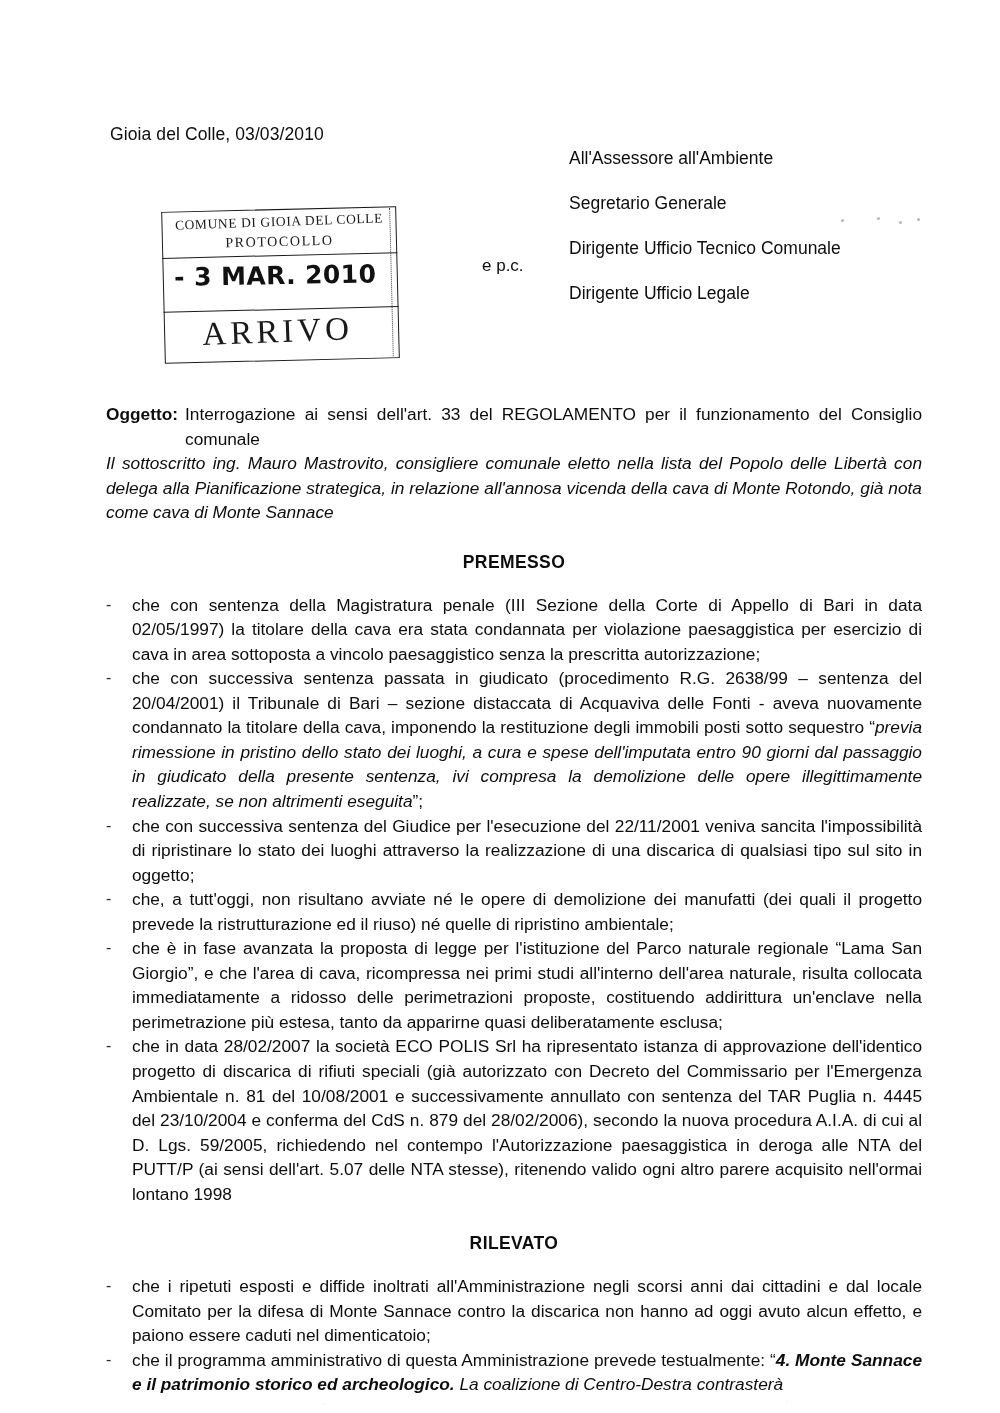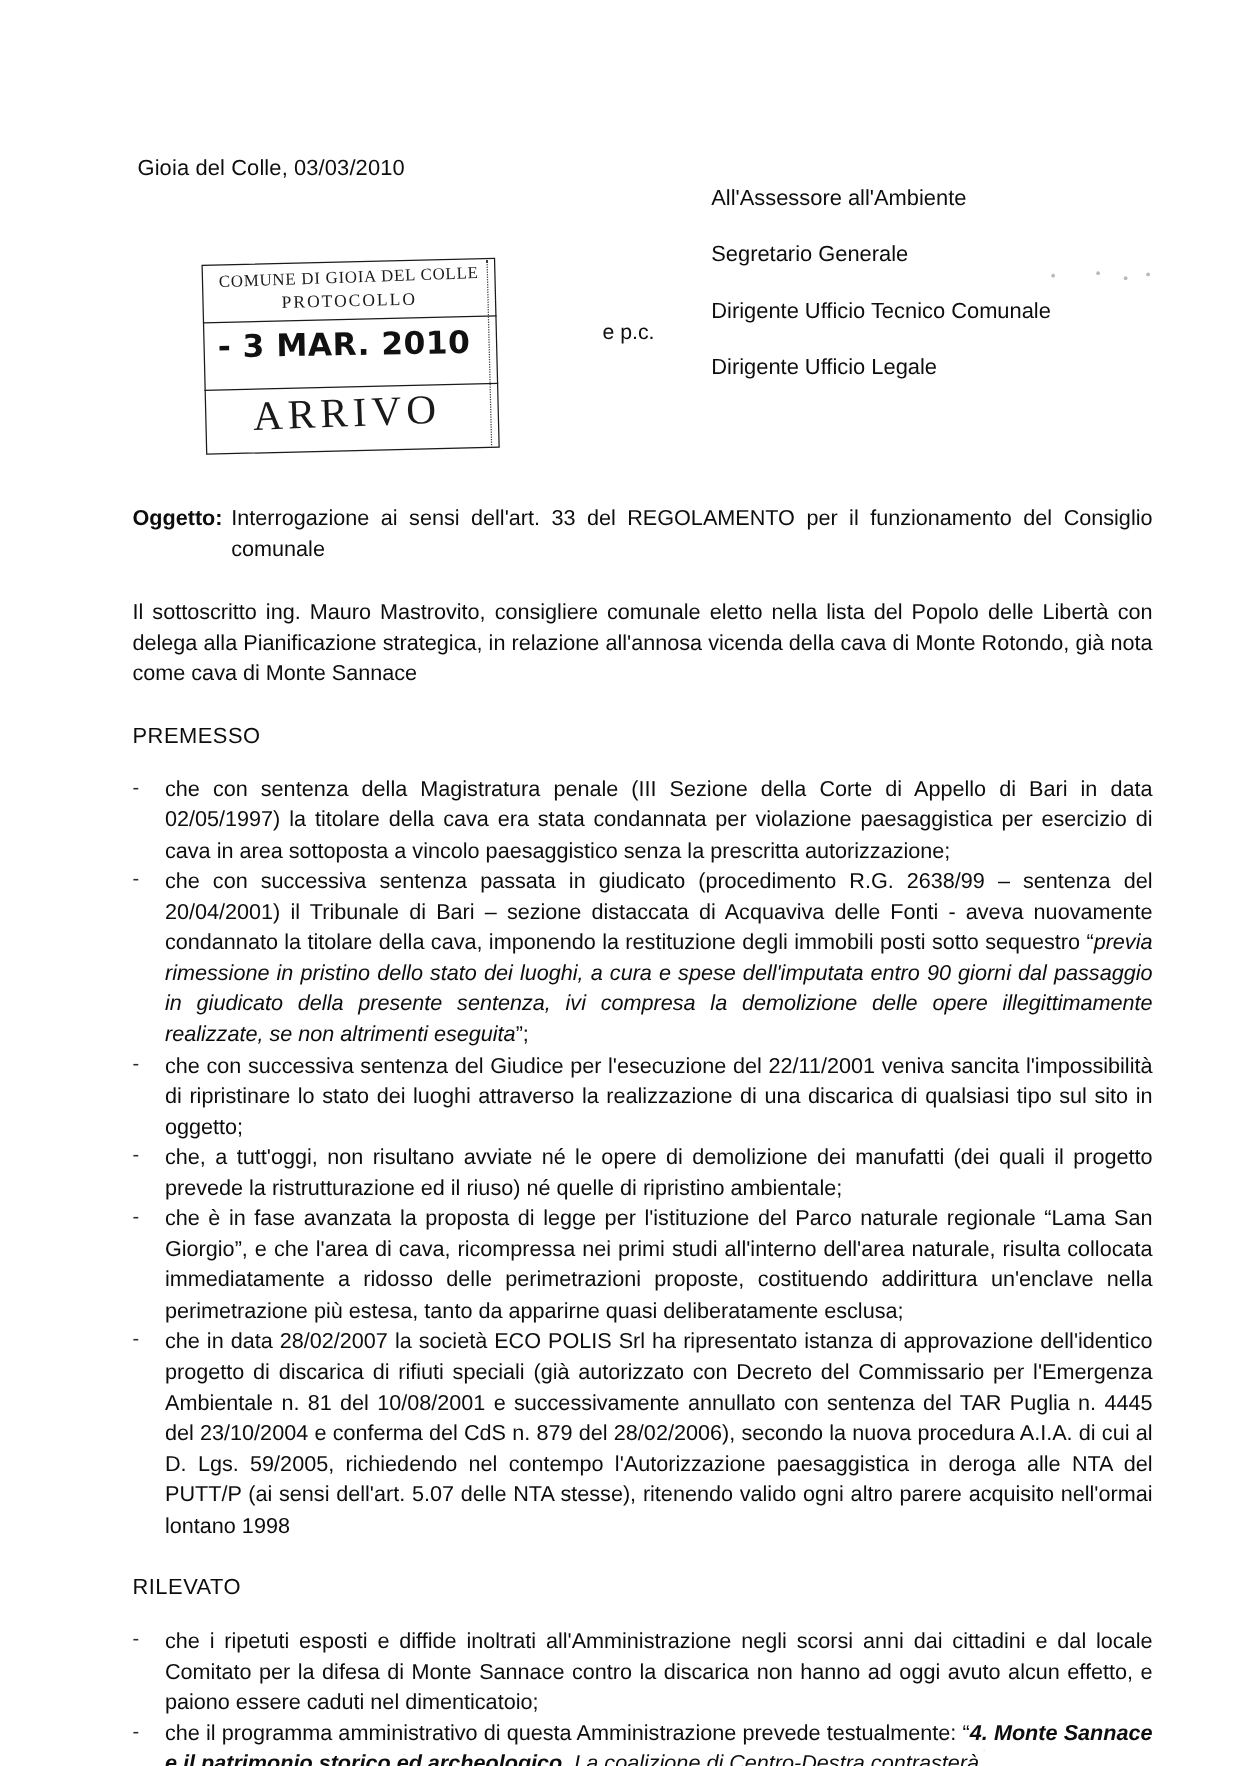--- a/index.html
+++ b/index.html
@@ -150,28 +150,29 @@
     margin-right: 7px;
     flex: 0 0 auto;
   }
   .oggetto-text {
     flex: 1 1 auto;
     text-align: justify;
     text-align-last: left;
   }
 
   .intro {
-    margin-top: 26px;
     text-align: justify;
     text-align-last: left;
+    font-style: italic;
   }
 
   .section-head {
     margin-top: 25px;
-    font-weight: normal;
+    text-align: center;
+    font-weight: bold;
     letter-spacing: 0.4px;
     font-size: 17.5px;
   }
 
   .bullets {
     margin-top: 18px;
     list-style: none;
     padding: 0;
   }
   .bullet {

